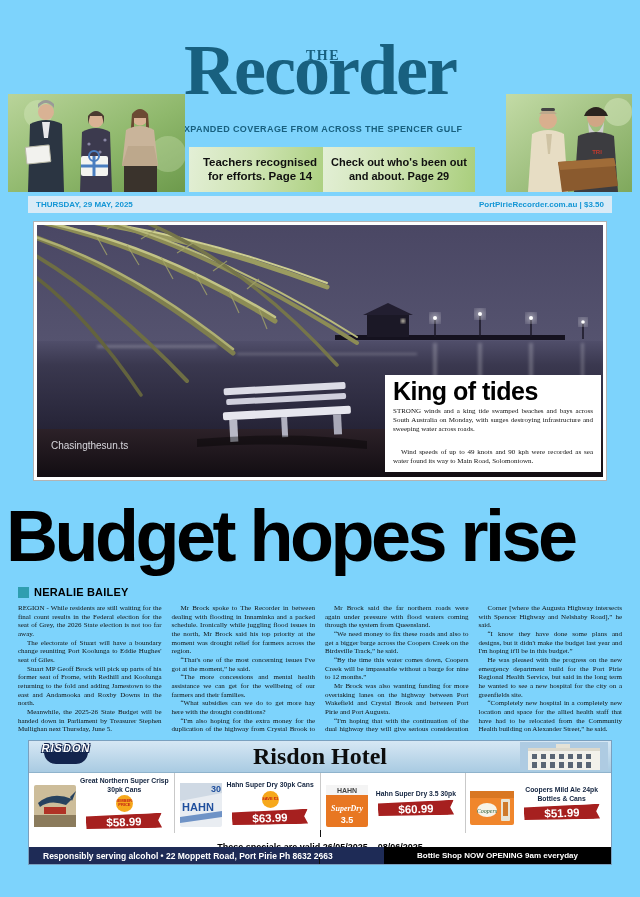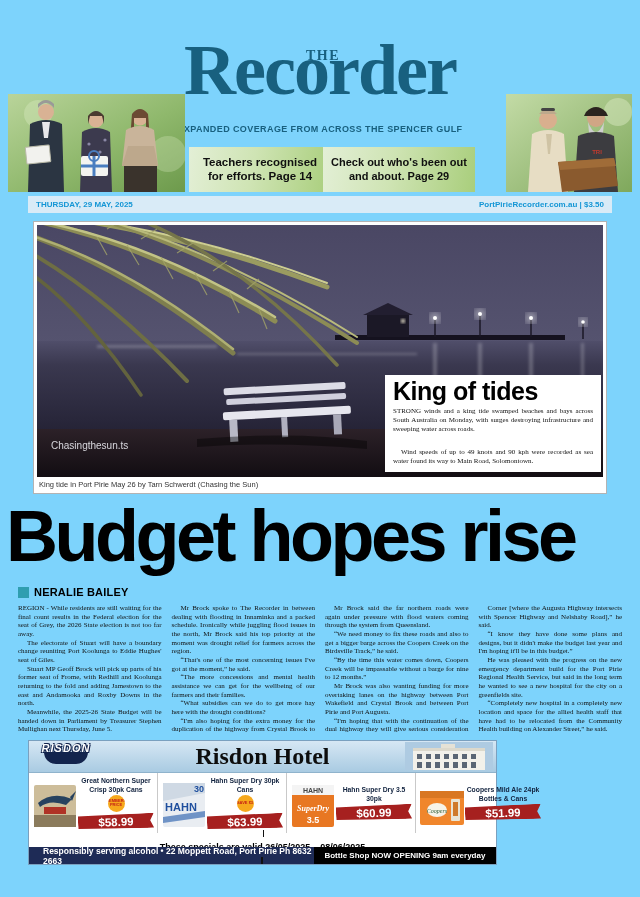--- a/index.html
+++ b/index.html
@@ -52,21 +52,21 @@
   .byline{left:18px;top:586px;display:flex;align-items:center;gap:5px;}
   .byline .sq{width:11px;height:11px;background:#2f9eb0;}
   .byline .nm{font-size:11px;font-weight:bold;color:#000;letter-spacing:.2px;}
   .cols{left:18px;top:604px;width:604px;height:130px;display:flex;gap:10px;overflow:hidden;}
   .col{flex:1;font-family:"Liberation Serif",serif;font-size:7px;line-height:1.24;
     text-align:justify;color:#111;}
   .col p{margin:0;text-indent:9px;}
   .col p.ni{text-indent:0;}
 
   
-  .ad{left:28px;top:740px;width:469px;border:1px solid #7aa0bf;box-sizing:border-box;background:#fff;}
+  .ad{left:28px;top:740px;width:584px;border:1px solid #7aa0bf;box-sizing:border-box;background:#fff;}
   .ad-header{position:relative;height:31px;display:flex;align-items:center;justify-content:center;
     background:linear-gradient(#d6e7f4,#a9cbe2);border-bottom:1px solid #8fb3cc;}
   .ad-title{font-family:"Liberation Serif",serif;font-size:24px;font-weight:bold;color:#0d0d0d;}
   .ad-logo{position:absolute;left:8px;top:1px;width:58px;height:28px;text-align:center;}
   .ad-logo .word{font-size:11px;font-weight:bold;font-style:italic;color:#fff;
     text-shadow:0 0 1px #13244d,1px 1px 0 #13244d,-1px 1px 0 #13244d,1px -1px 0 #13244d;letter-spacing:1px;}
   .ad-logo .oval{width:44px;height:12px;background:#13244d;border-radius:0 0 22px 22px;margin:-2px auto 0;}
   .ad-hotelpic{position:absolute;right:3px;top:1px;width:88px;height:28px;overflow:hidden;}
   .products{display:flex;height:60px;}
   .panel{flex:1;display:flex;align-items:center;padding:2px 3px;border-left:1px solid #c9c9c9;position:relative;}
@@ -267,21 +267,20 @@
           <path d="M70,4 l16,-10 M104,14 l16,-10 M140,28 l16,-10 M176,46 l14,-10 M210,64 l12,-10"></path>
         </g>
       </svg>
       <div class="watermark">Chasingthesun.ts</div>
       <div class="tide-box">
         <div class="tide-head">King of tides</div>
         <p>STRONG winds and a king tide swamped beaches and bays across South Australia on Monday, with surges destroying infrastructure and sweeping water across roads.</p>
         <p class="ind">Wind speeds of up to 49 knots and 90 kph were recorded as sea water found its way to Main Road, Solomontown.</p>
       </div>
     </div>
-    <div class="lead-caption">King tide in Port Pirie May 26 by Tarn Schwerdt (Chasing the Sun)</div>
   </div>
 
   <div class="headline abs">Budget hopes rise</div>
   <div class="byline abs">
     <span class="sq"></span>
     <span class="nm">NERALIE BAILEY</span>
   </div>
 
   <div class="cols abs">
     <div class="col">

